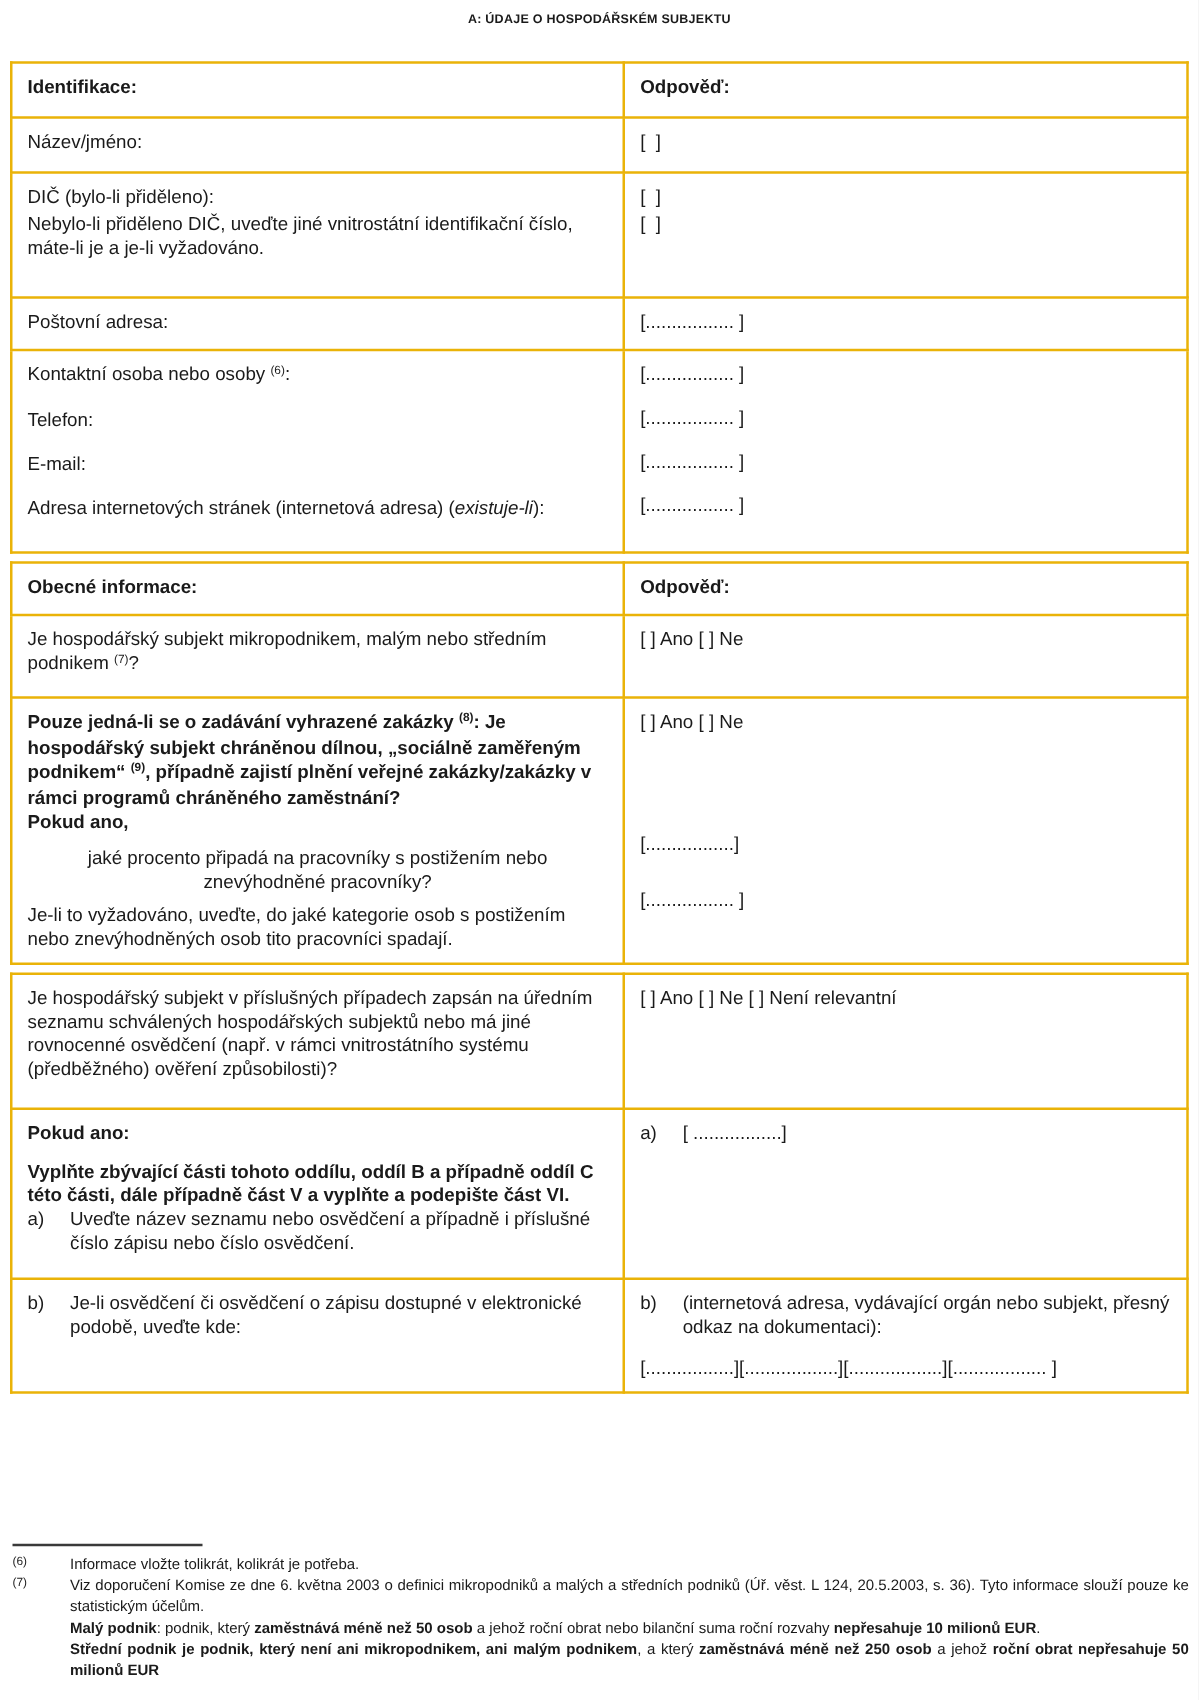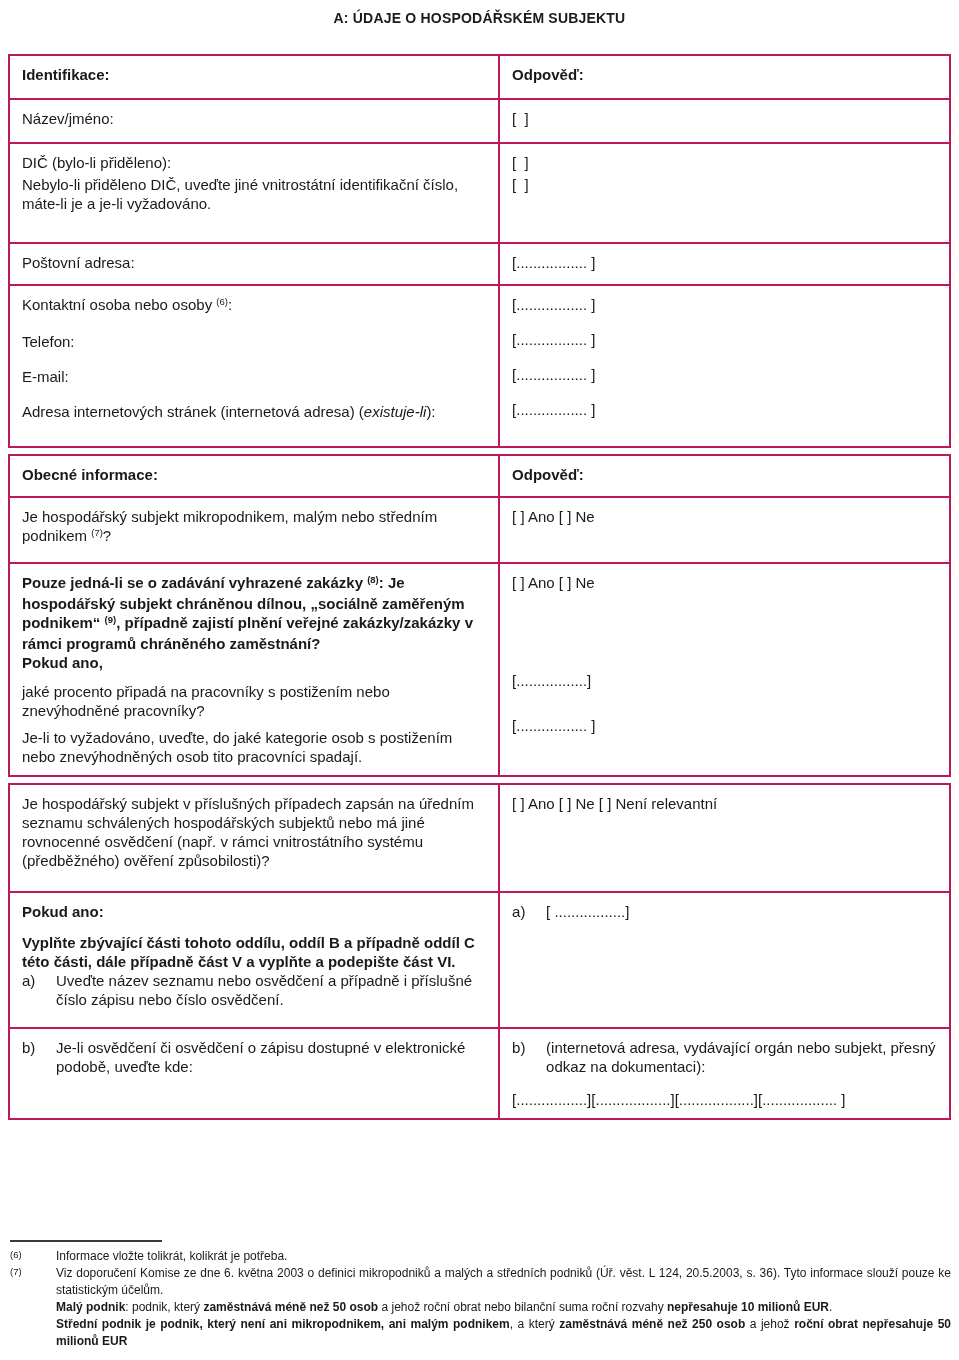--- a/index.html
+++ b/index.html
@@ -8,45 +8,45 @@
     width:959px;height:1360px;
     margin:0 auto;
     background:#ffffff;
     box-sizing:border-box;
     padding:10px 8px 0 8px;
     font-family:"Liberation Sans","DejaVu Sans",sans-serif;
     color:#1a1a1a;
     overflow:hidden;
   }
   .doc-title{
-    font-size:14px;font-weight:bold;text-align:center;
+    font-size:10px;font-weight:bold;text-align:center;
     margin:0 0 28px 0;letter-spacing:.2px;
   }
   table.ft{
     width:100%;border-collapse:collapse;table-layout:fixed;
     margin:0 0 6px 0;
   }
   table.ft td{
-    border:2px solid #be185d;
+    border:2px solid #eab308;
     vertical-align:top;
     padding:9px 12px;
     font-size:15px;line-height:19px;
   }
   td.c-left{width:52.2%;}
   td.c-right{width:47.8%;}
   .bold{font-weight:bold;}
   .cp{margin:0;}
   .b{font-weight:bold;}
   .i{font-style:italic;}
   .sup{font-size:9.5px;position:relative;top:-5px;}
   
   tr.rh-44{height:44px;} tr.rh-42{height:42px;} tr.rh-100{height:100px;}
   tr.rh-138{height:138px;} tr.rh-66{height:66px;} tr.rh-200{height:200px;}
   tr.rh-108{height:108px;padding-left:24px;} tr.rh-152{height:136px;} tr.rh-90{height:90px;}
-  .mt13{margin-top:3px;} .mt10{margin-top:10px;} .mt8{margin-top:8px;}
+  .mt13{margin-top:3px;} .mt10{margin-top:10px;text-align:center;} .mt8{margin-top:8px;}
   .mt26{margin-top:26px;} .mt79{margin-top:79px;} .mt12{margin-top:12px;}
   .mt100{margin-top:100px;} .mt14{margin-top:14px;}
   .gap16 p{margin:0 0 16px 0;}
   .item{display:flex;margin:0;}
   .item .mk{flex:0 0 34px;}
   .item .it-text{flex:1;}
   
   .fn-rule{
     width:152px;height:0;border-top:2px solid #3a3a3a;
     margin:120px 0 6px 2px;

